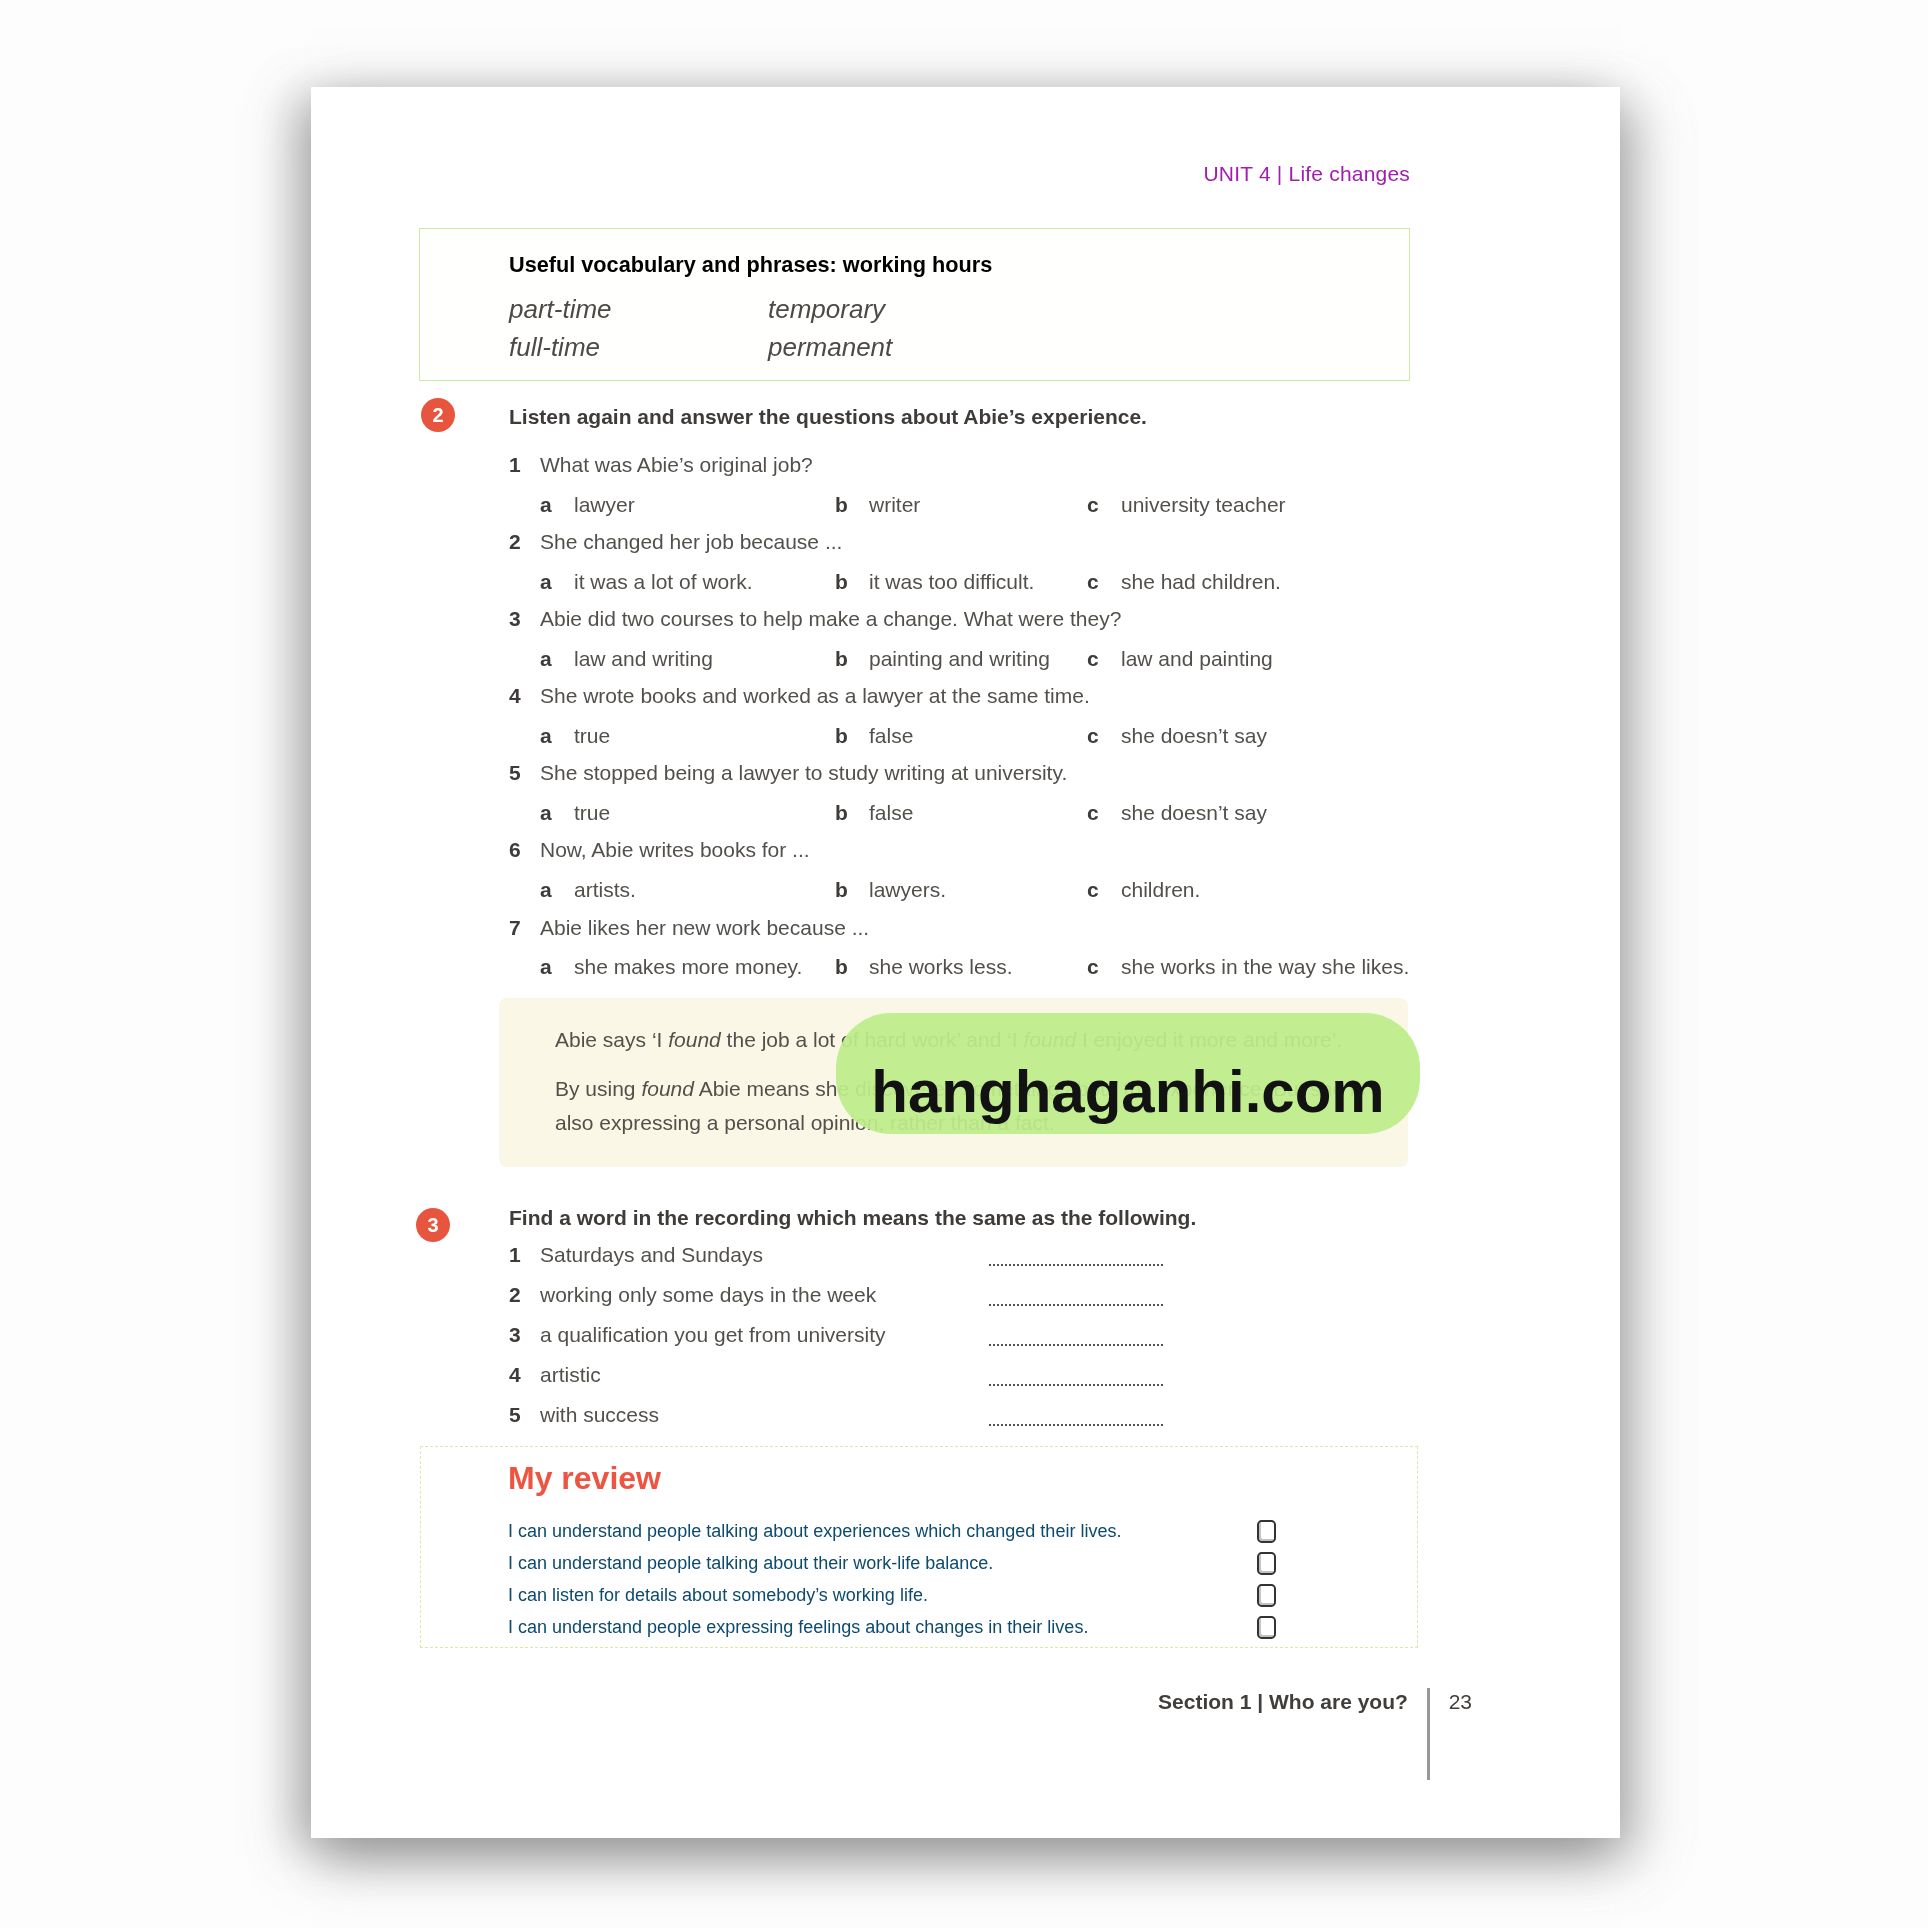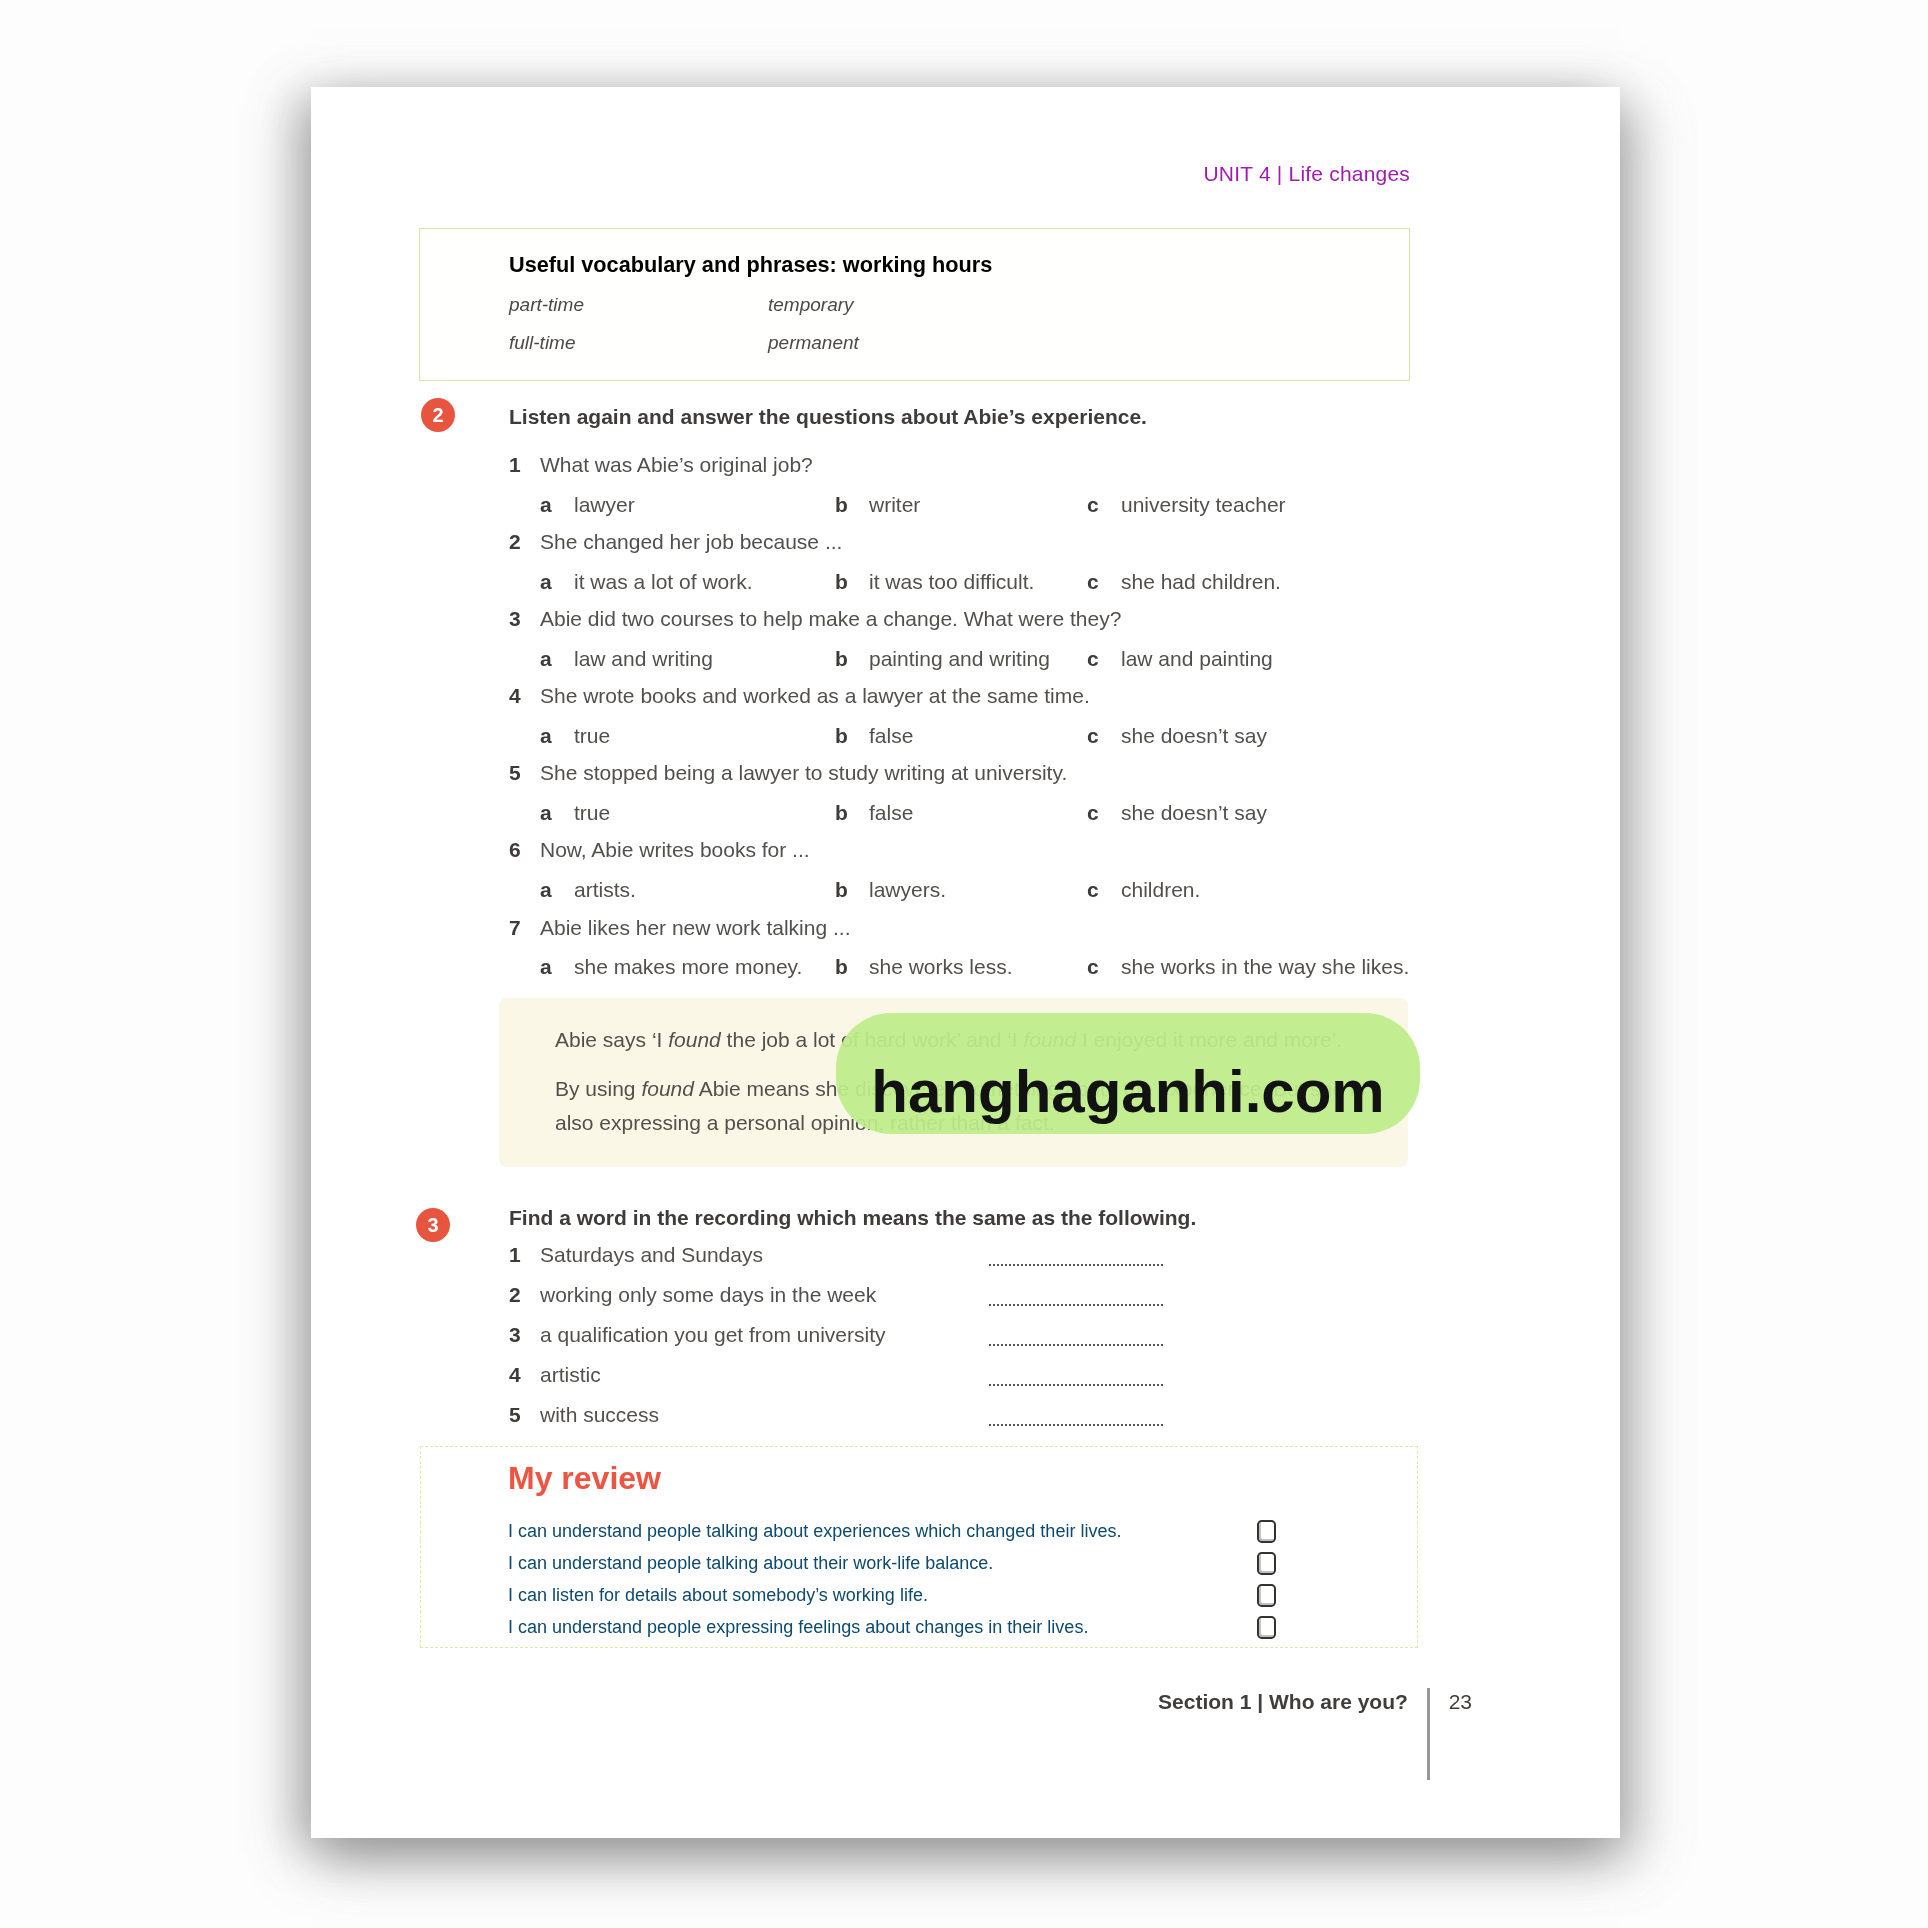--- a/index.html
+++ b/index.html
@@ -18,21 +18,21 @@
   .page-header{
     position:absolute;top:75px;right:210px;
     font-size:21px;color:#a21caf;letter-spacing:0.2px;
   }
   
   .vocab-box{
     position:absolute;left:108px;top:141px;width:991px;height:153px;
     border:1.9px solid #cfe9a2;background:#fffffe;box-sizing:border-box;
   }
   .vocab-title{position:absolute;left:89px;top:22.6px;font-size:21.7px;font-weight:bold;color:#000000;}
-  .vocab-row{position:absolute;left:89px;font-size:19px;font-style:italic;color:#4c4946;}
+  .vocab-row{position:absolute;left:89px;font-size:26px;font-style:italic;color:#4c4946;}
   .vocab-row .vterm2{position:absolute;left:259px;top:0;font-style:italic;}
   .vrow1{top:65px;} .vrow2{top:103px;}
   
   .ex-circle{
     position:absolute;width:34px;height:34px;border-radius:50%;
     background:#e8553e;color:#fff;font-size:20px;font-weight:bold;
     display:flex;align-items:center;justify-content:center;
   }
   .ex2-circle{left:110px;top:311px;}
   .ex3-circle{left:105px;top:1121px;}
@@ -236,21 +236,21 @@
         <span class="opt">
             <span class="opt-label">c</span>
             <span class="opt-text">children.</span>
           </span>
       </div>
     </div>
 
     <div class="q-group">
       <div class="q-line">
         <span class="q-num">7</span>
-        <span class="q-text">Abie likes her new work talking ...</span>
+        <span class="q-text">Abie likes her new work because ...</span>
       </div>
       <div class="opt-line">
         <span class="opt">
             <span class="opt-label">a</span>
             <span class="opt-text">she makes more money.</span>
           </span>
         <span class="opt">
             <span class="opt-label">b</span>
             <span class="opt-text">she works less.</span>
           </span>

